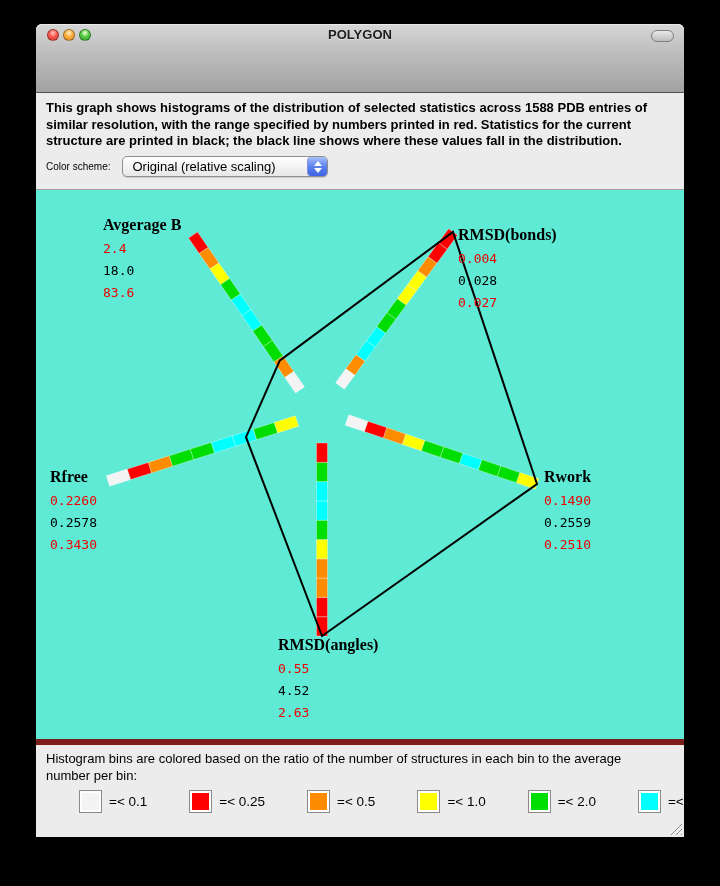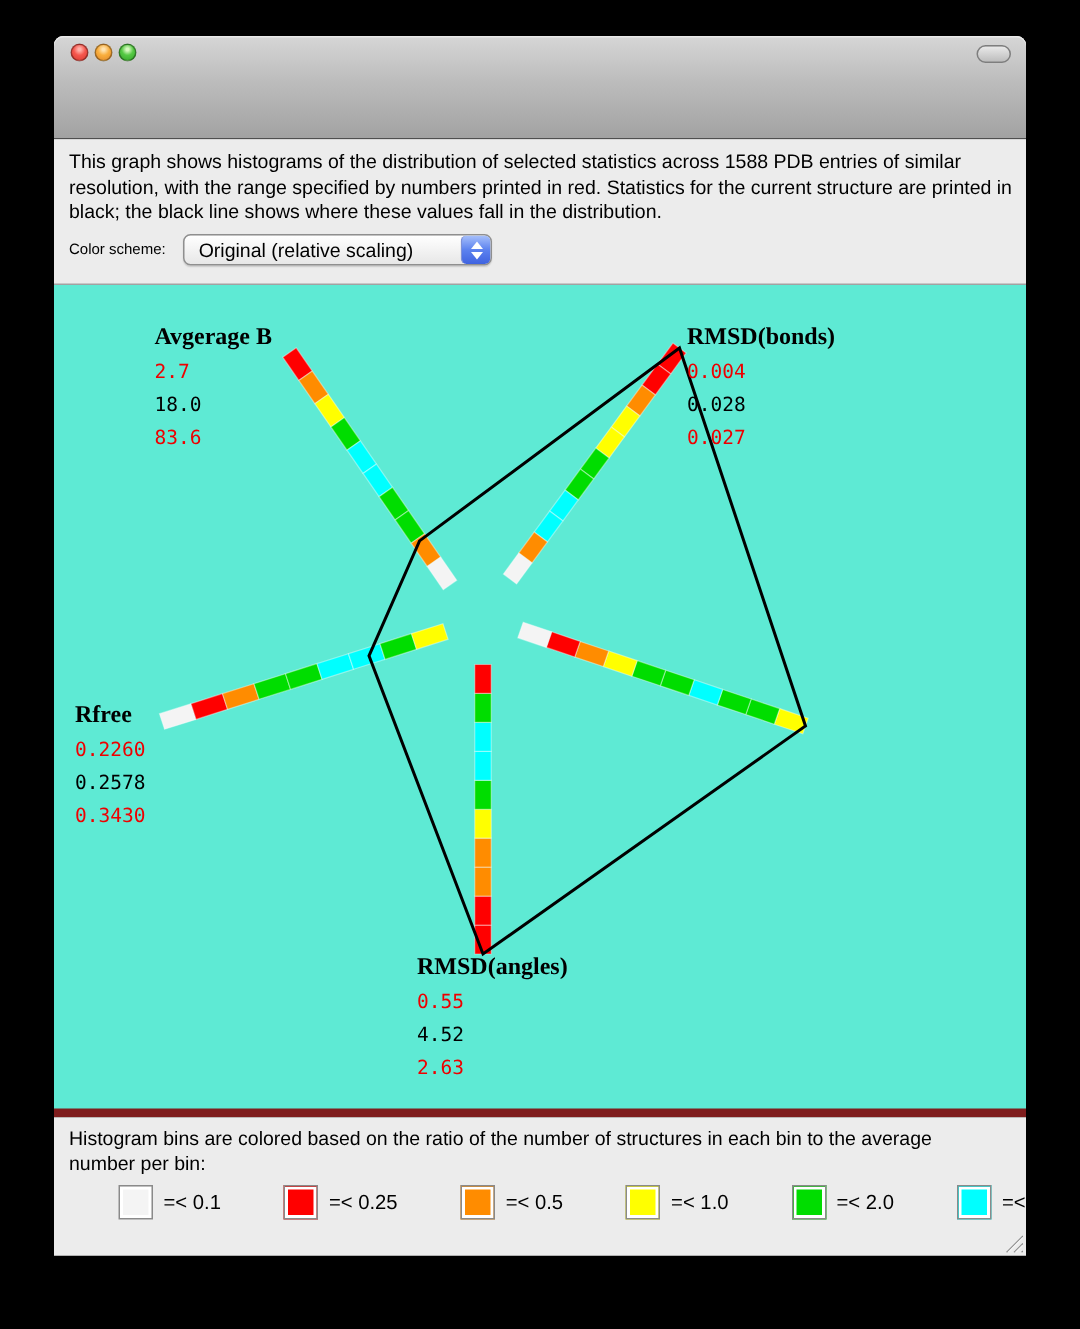--- a/index.html
+++ b/index.html
@@ -27,21 +27,21 @@
           border-radius:7px; border:1px solid #7e7e7e;
           background:linear-gradient(#e9e9e9, #bdbdbd); }
   .toolbar { position:relative; height:48px; }
   .toolbtn { position:absolute; left:8px; top:2px; width:36px; height:44px;
              text-align:center; cursor:default; }
   .toolbtn .lbl { font-size:10.5px; color:#111; margin-top:1px; }
 
   
   .desc { position:relative; height:97px; border-bottom:1px solid #a2a2a2;
           padding:7px 10px 0 10px; background:#ececec; }
-  .desc p { font-size:13px; line-height:16.5px; color:#000; width:630px; }
+  .desc p { font-size:13px; line-height:16.5px; color:#000; width:630px;font-weight:bold; }
   .scheme-row { position:absolute; left:10px; top:63px; display:flex; align-items:center; }
   .scheme-label { font-size:10px; color:#000; margin-right:12px; }
   .dropdown { position:relative; width:206px; height:21px; border:1px solid #8f8f8f;
               border-radius:5px; background:linear-gradient(#ffffff, #e7e7e7);
               box-shadow:0 1px 1px rgba(0,0,0,.15); }
   .dropdown .value { position:absolute; left:9px; top:2px; font-size:13px; color:#000; }
   .stepper { position:absolute; right:0; top:0; width:20px; height:19px; border-radius:4px;
              margin:0; background:linear-gradient(#a7c0fb, #5c82ef 50%, #3f63e0);
              border-left:1px solid #7d91d8;
              display:flex; flex-direction:column; align-items:center; justify-content:center; }
@@ -54,21 +54,21 @@
   .plot { position:relative; height:555px; border-bottom:6px solid #7f1d1d; background:#5eead4;padding-left:25px; }
   .plot svg { position:absolute; left:0; top:0; }
   .stat { position:absolute; }
   .stat .stat-label { font-family:"Liberation Serif", serif; font-weight:bold;
                       font-size:16px; color:#000; margin-bottom:4px; }
   .stat .stat-val { font-family:"DejaVu Sans Mono","Liberation Mono",monospace;
                     font-size:13px; line-height:22px; }
   .stat .red { color:#ee0000; }
   .stat .blk { color:#000; }
   .stat-avgb   { left:67px;  top:26px; }
-  .stat-bonds  { left:422px; top:26px; }
+  .stat-bonds  { left:422px; top:36px; }
   .stat-rfree  { left:14px;  top:278px; }
   .stat-rwork  { left:508px; top:278px; }
   .stat-angles { left:242px; top:446px; }
 
   
   .legend { position:relative; height:92px; padding:6px 10px 0 10px; background:#ececec; }
   .legend p { font-size:13px; line-height:16.5px; color:#000; width:620px; }
   .bins { position:absolute; left:10px; top:45px; display:flex; align-items:center; }
   .bin { display:flex; align-items:center; margin-right:9px;padding-left:33px; }
   .swatch { width:23px; height:23px; border:1px solid #8a8a8a;
@@ -81,20 +81,21 @@
 </head>
 <body>
 
 <div class="window">
 
   <div class="chrome">
     <div class="titlebar">
       <span class="light close"></span>
       <span class="light min" style="left:27px; background:radial-gradient(circle at 50% 30%, #ffe2ae 10%, #f9ae3d 45%, #e0892a);"></span>
       <span class="light zoomb"></span>
+      <span class="title">POLYGON</span>
       <span class="pill"></span>
     </div>
   </div>
 
   <div class="desc">
     <p>This graph shows histograms of the distribution of selected statistics across 1588 PDB entries of similar resolution, with the range specified by numbers printed in red.  Statistics for the current structure are printed in black; the black line shows where these values fall in the distribution.</p>
     <div class="scheme-row">
       <span class="scheme-label">Color scheme:</span>
       <div class="dropdown">
         <span class="value">Original (relative scaling)</span>
@@ -156,32 +157,38 @@
         <polygon points="157.7,269.6 178.7,262.9 175.3,252.4 154.3,259.1" fill="#00dd00" stroke="#ffffff" stroke-opacity="0.4" stroke-width="0.8"></polygon>
         <polygon points="178.7,262.9 199.7,256.2 196.3,245.8 175.3,252.4" fill="#00ffff" stroke="#ffffff" stroke-opacity="0.4" stroke-width="0.8"></polygon>
         <polygon points="199.7,256.2 220.7,249.6 217.3,239.1 196.3,245.8" fill="#00ffff" stroke="#ffffff" stroke-opacity="0.4" stroke-width="0.8"></polygon>
         <polygon points="220.7,249.6 241.7,242.9 238.3,232.4 217.3,239.1" fill="#00dd00" stroke="#ffffff" stroke-opacity="0.4" stroke-width="0.8"></polygon>
         <polygon points="241.7,242.9 262.7,236.2 259.3,225.8 238.3,232.4" fill="#ffff00" stroke="#ffffff" stroke-opacity="0.4" stroke-width="0.8"></polygon>
         <polygon points="243.7,170.6 417.0,42.0 501.0,294.0 286.0,446.0 210.0,247.2" fill="none" stroke="#000" stroke-width="2" stroke-linejoin="miter"></polygon>
       </svg>
 
     <div class="stat stat-avgb">
       <div class="stat-label">Avgerage B</div>
-      <div class="stat-val red">2.7</div>
+      <div class="stat-val red">2.4</div>
       <div class="stat-val blk">18.0</div>
       <div class="stat-val red">83.6</div>
     </div>
 
     <div class="stat stat-bonds">
       <div class="stat-label">RMSD(bonds)</div>
       <div class="stat-val red">0.004</div>
       <div class="stat-val blk">0.028</div>
       <div class="stat-val red">0.027</div>
     </div>
 
+    <div class="stat stat-rwork">
+      <div class="stat-label">Rwork</div>
+      <div class="stat-val red">0.1490</div>
+      <div class="stat-val blk">0.2559</div>
+      <div class="stat-val red">0.2510</div>
+    </div>
 
     <div class="stat stat-angles">
       <div class="stat-label">RMSD(angles)</div>
       <div class="stat-val red">0.55</div>
       <div class="stat-val blk">4.52</div>
       <div class="stat-val red">2.63</div>
     </div>
 
     <div class="stat stat-rfree">
       <div class="stat-label">Rfree</div>

